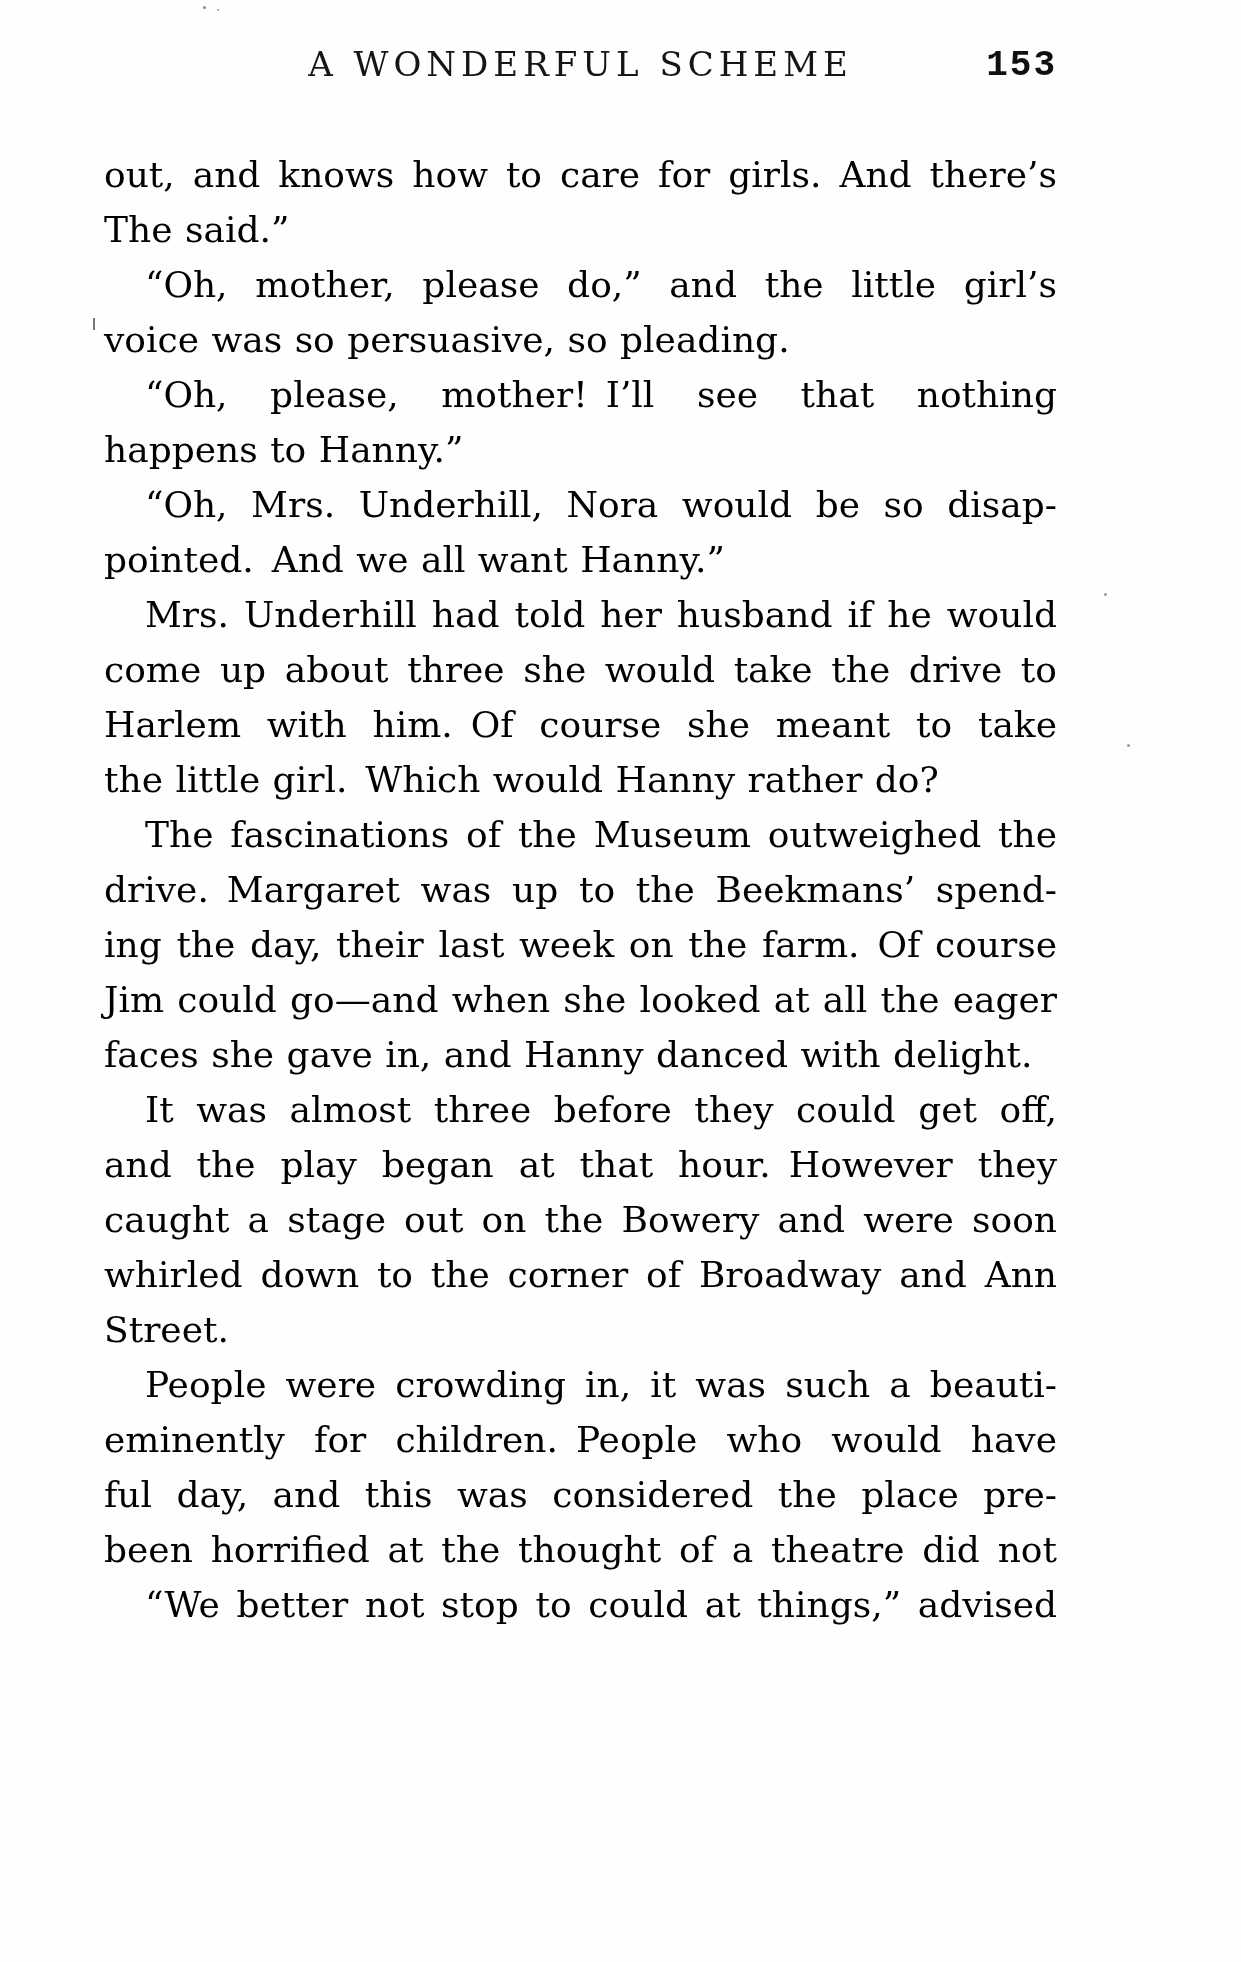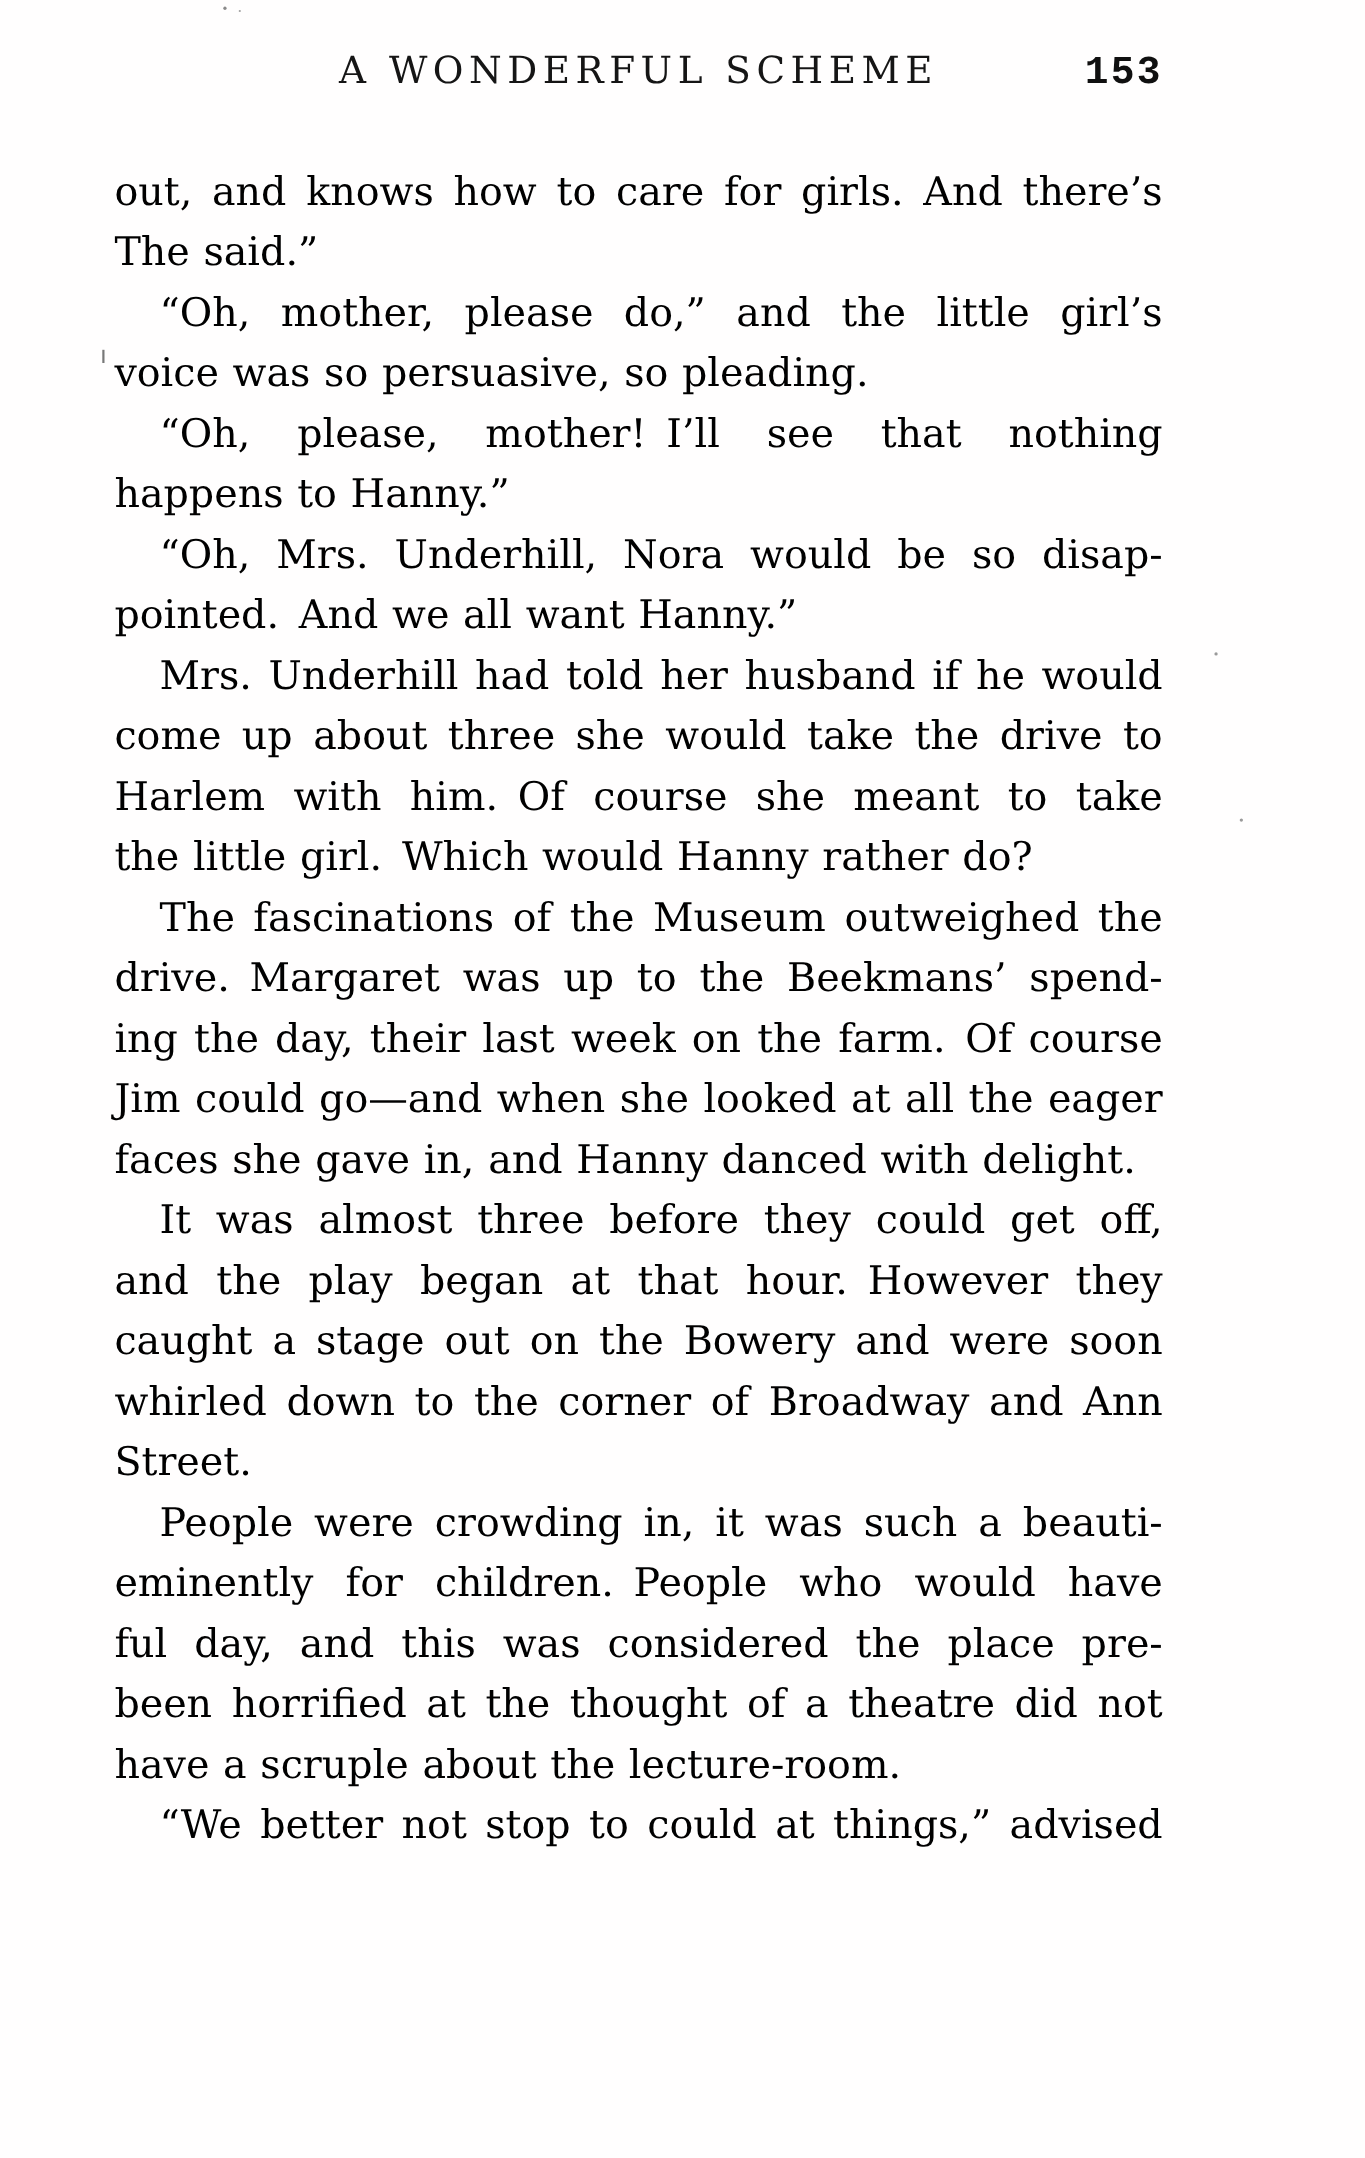--- a/index.html
+++ b/index.html
@@ -104,21 +104,20 @@
       <div class="line last">faces she gave in, and Hanny danced with delight.</div>
       <div class="line indent">It was almost three before they could get off,</div>
       <div class="line">and the play began at that hour. However they</div>
       <div class="line">caught a stage out on the Bowery and were soon</div>
       <div class="line">whirled down to the corner of Broadway and Ann</div>
       <div class="line last">Street.</div>
       <div class="line indent">People were crowding in, it was such a beauti-</div>
       <div class="line">eminently for children. People who would have</div>
       <div class="line">ful day, and this was considered the place pre-</div>
       <div class="line">been horrified at the thought of a theatre did not</div>
-      <div class="line last">have a scruple about the lecture-room.</div>
       <div class="line indent">“We better not stop to could at things,” advised</div>
     </div>
 
   <div class="artifact a1"></div>
   <div class="artifact a2"></div>
   <div class="artifact a3"></div>
   <div class="artifact a4"></div>
   <div class="artifact a5"></div>
 
 </div>

